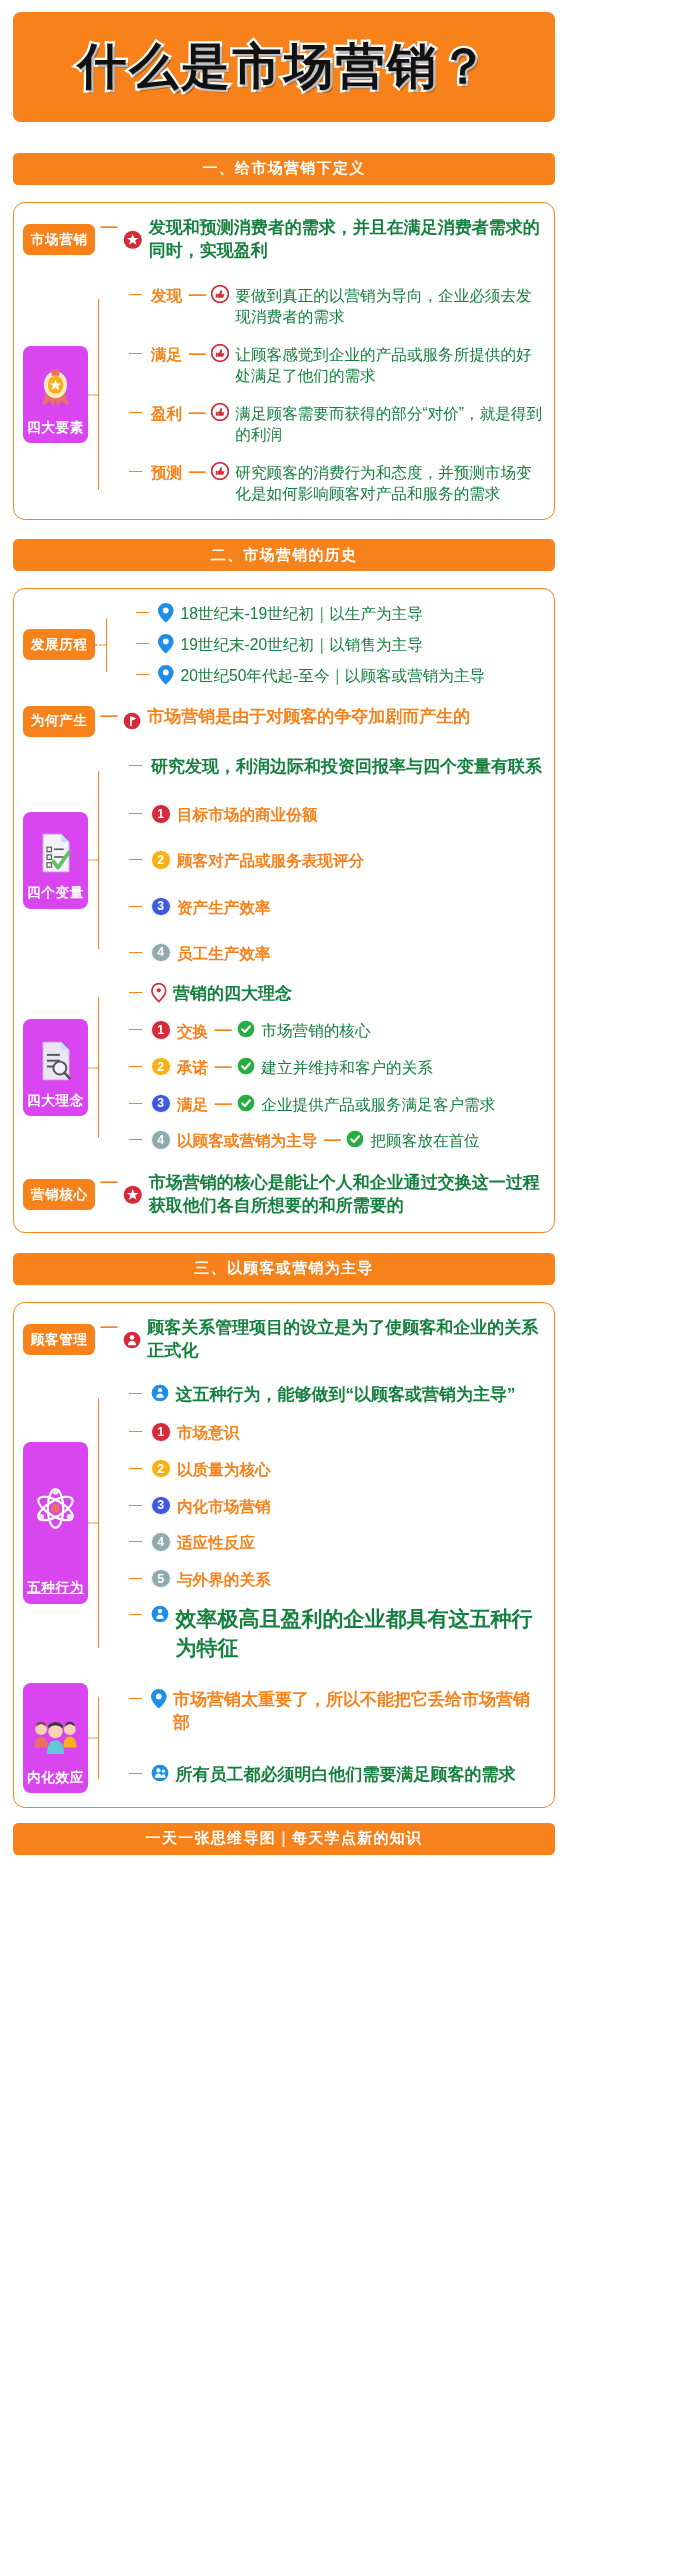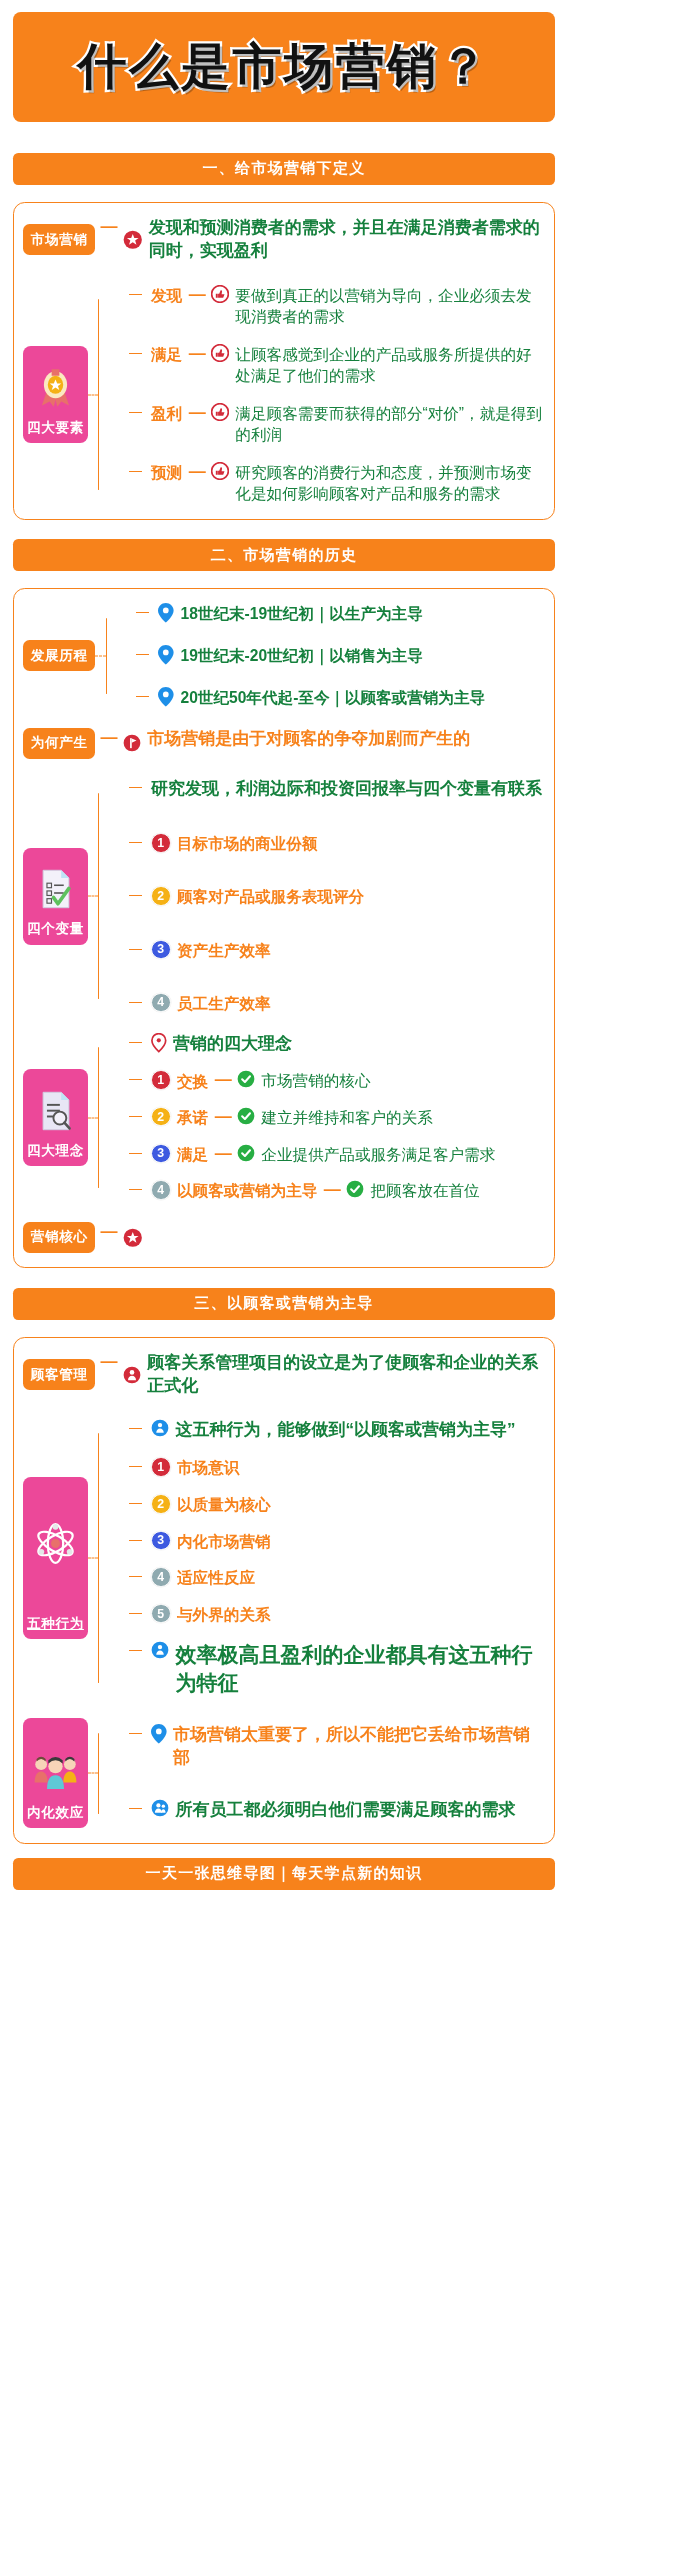--- a/index.html
+++ b/index.html
@@ -40,21 +40,21 @@
 
   
   .branch{ display:flex; align-items:stretch; position:relative; }
   .tag{
     flex:0 0 auto; align-self:center;
     background:#F7821B; color:#fff; border-radius:6.5px;
     font-size:13.6px; font-weight:bold; letter-spacing:0.6px;
     padding:6.5px 7.8px; text-align:center; white-space:nowrap;
   }
   .tag-big{
-    flex:0 0 65px; align-self:center; background:#ec4899; border-radius:7.8px;
+    flex:0 0 65px; align-self:center; background:#d946ef; border-radius:7.8px;
     color:#fff; display:flex; flex-direction:column; align-items:center;
     justify-content:flex-end; padding:6.5px 3.9px 6.5px 3.9px; min-height:97px;
   }
   .tag-big .glyph{ font-size:28.5px; line-height:1; margin-bottom:6.5px; }
   .tag-big .tag-label{ font-size:13.6px; font-weight:bold; letter-spacing:0.6px; white-space:nowrap; }
 
   .dash{ color:#F7821B; font-weight:bold; font-size:17px; padding:0 5.2px; }
 
   
   .conn{ flex:0 0 22px; position:relative; }
@@ -206,21 +206,21 @@
   </div>
 
   <div class="card">
 
     <div class="branch" style="margin-bottom:19.5px;">
       <div class="tag">发展历程</div>
       <div class="conn">
         <div class="vline rounded"></div>
         <div class="stub"></div>
       </div>
-      <div class="rows" style="gap:21px;font-weight:bold;">
+      <div class="rows" style="gap:10px;">
         <div class="row">
           <span class="elbow"></span>
           <span class="ic">
             <svg width="15.6" height="19.5" viewBox="0 0 24 30">
                 <path d="M12 0 C5.4 0 0 5.3 0 11.8 C0 20 12 30 12 30 S24 20 24 11.8 C24 5.3 18.6 0 12 0 Z" fill="#1E8FE8"></path>
                 <circle cx="12" cy="11.5" r="4.4" fill="#fff"></circle>
               </svg>
           </span>
           <span class="desc">18世纪末-19世纪初｜以生产为主导</span>
         </div>
@@ -273,21 +273,21 @@
             <rect x="23" y="36" width="15" height="2.4" fill="#555"></rect>
             <path d="M22 44 L29 54 L46 30" fill="none" stroke="#5EC15E" stroke-width="5.5" stroke-linecap="round" stroke-linejoin="round"></path>
           </svg>
         </span>
         <span class="tag-label">四个变量</span>
       </div>
       <div class="conn">
         <div class="vline rounded"></div>
         <div class="stub"></div>
       </div>
-      <div class="rows" style="gap:32px;">
+      <div class="rows" style="gap:25px;">
         <div class="row">
           <span class="elbow"></span>
           <span class="desc bold" style="font-size:17px;">研究发现，利润边际和投资回报率与四个变量有联系</span>
         </div>
         <div class="row">
           <span class="elbow"></span>
           <span class="num n1">1</span>
           <span class="desc orange">目标市场的商业份额</span>
         </div>
         <div class="row">
@@ -395,20 +395,21 @@
 
     <div class="branch">
       <div class="tag">营销核心</div>
       <span class="dash">—</span>
       <span class="ic">
         <svg width="19.5" height="19.5" viewBox="0 0 30 30">
             <circle cx="15" cy="15" r="14" fill="#D32B3A"></circle>
             <polygon points="15,6 17.4,12.2 24,12.2 18.7,16.2 20.7,22.5 15,18.7 9.3,22.5 11.3,16.2 6,12.2 12.6,12.2" fill="#fff"></polygon>
           </svg>
       </span>
+      <div class="desc big" style="max-width:499px;">市场营销的核心是能让个人和企业通过交换这一过程获取他们各自所想要的和所需要的</div>
     </div>
   </div>
 
   <div class="section-bar">
     <span>三、以顾客或营销为主导</span>
   </div>
 
   <div class="card">
 
     <div class="branch" style="margin-bottom:21px;">

